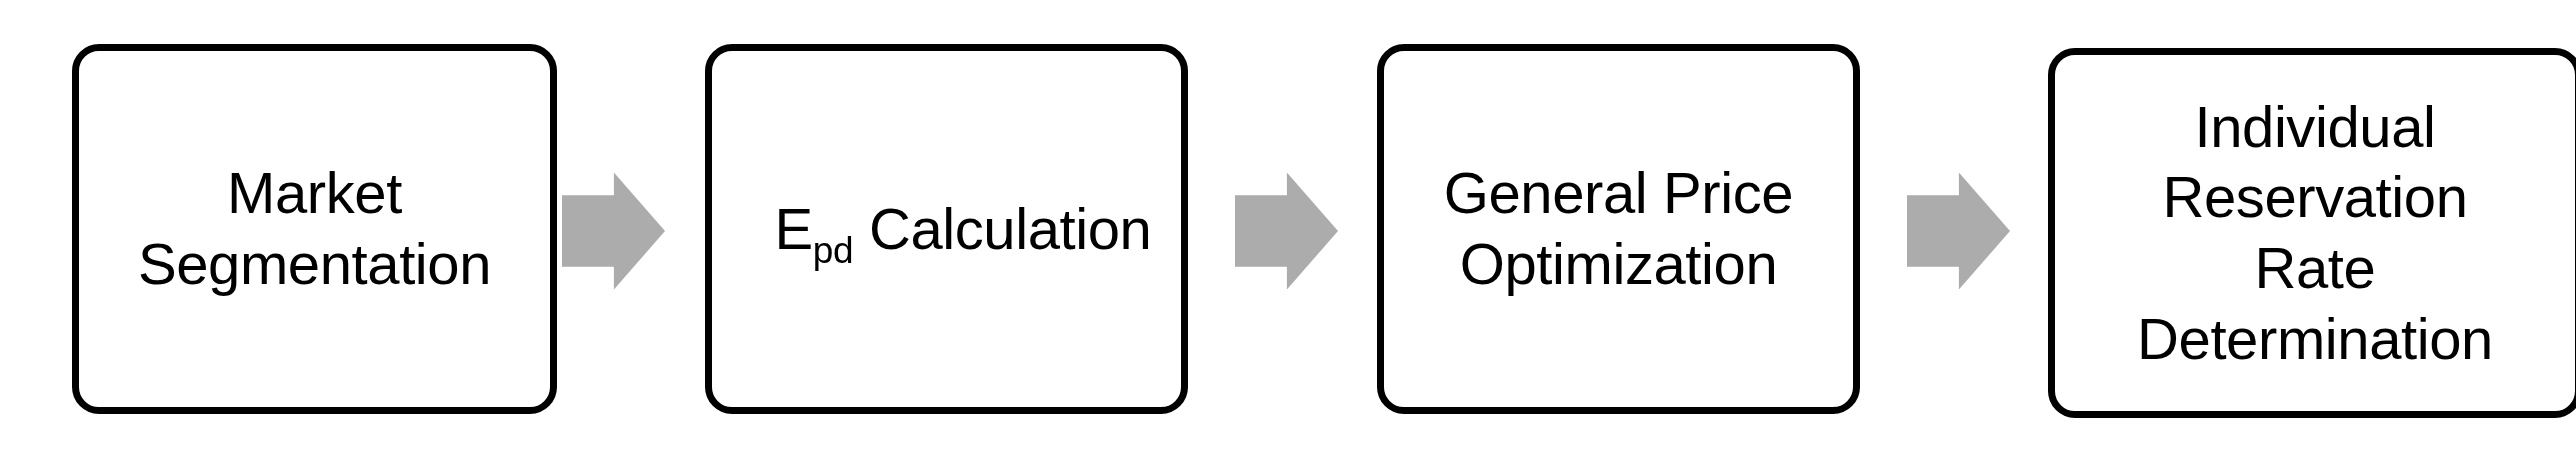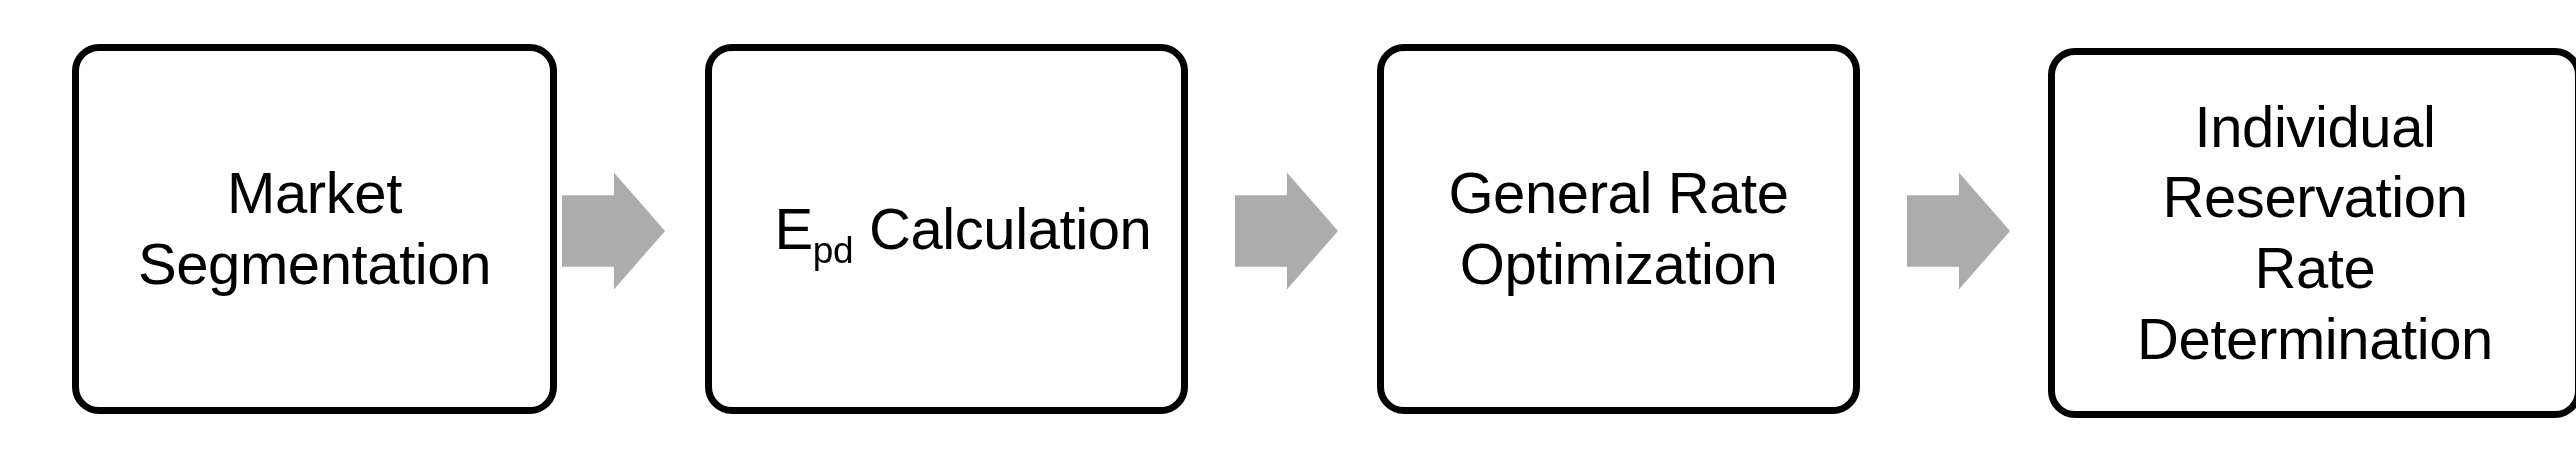--- a/index.html
+++ b/index.html
@@ -97,21 +97,21 @@
       <span class="proc-label with-sub"><span>E</span><span class="sub">pd</span><span> Calculation</span></span>
     </div>
 
     <div class="block-arrow" id="arrow-2">
       <svg viewBox="0 0 131 149" xmlns="http://www.w3.org/2000/svg" aria-hidden="true">
         <polygon points="0,29 66,29 66,0 131,74.5 66,149 66,120 0,120" fill="#ACACAC"></polygon>
       </svg>
     </div>
 
     <div class="proc-box" id="box-3">
-      <span class="proc-label">General Rate
+      <span class="proc-label">General Price
 Optimization</span>
     </div>
 
     <div class="block-arrow" id="arrow-3">
       <svg viewBox="0 0 131 149" xmlns="http://www.w3.org/2000/svg" aria-hidden="true">
         <polygon points="0,29 66,29 66,0 131,74.5 66,149 66,120 0,120" fill="#ACACAC"></polygon>
       </svg>
     </div>
 
     <div class="proc-box" id="box-4">

